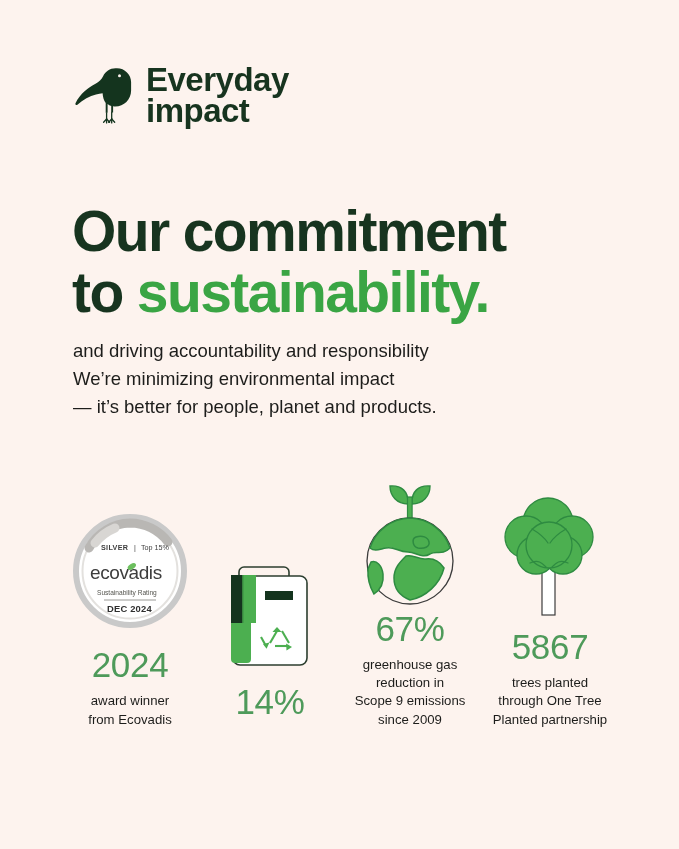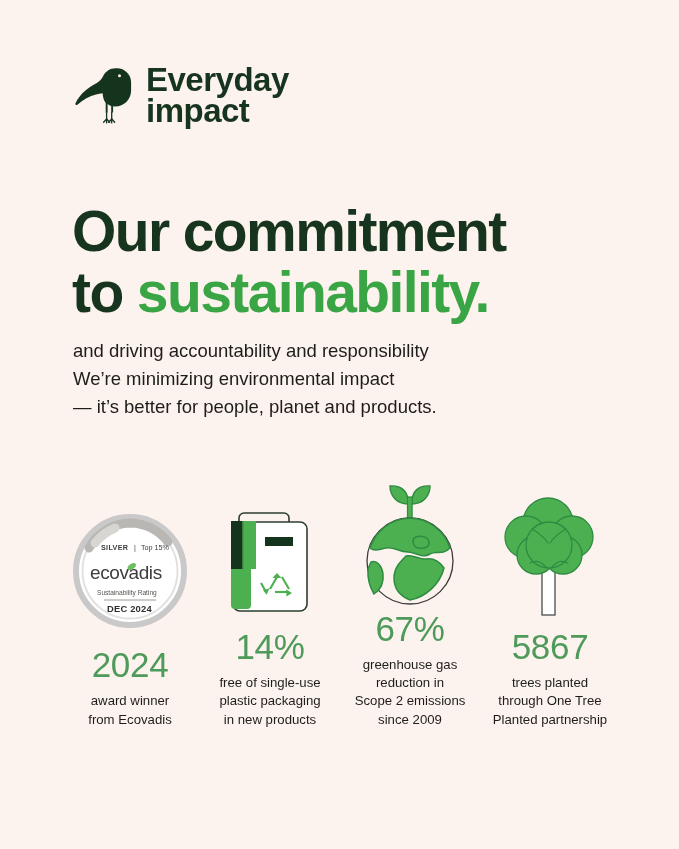--- a/index.html
+++ b/index.html
@@ -210,25 +210,20 @@
             <path d="M48 103 l-5 -9"></path>
           </g>
           <g fill="#4caf50">
             <path d="M59 84 l4.5 5 -9 0 z"></path>
             <path d="M74 104 l-5.5 3.4 -0.4 -6.8 z"></path>
             <path d="M45 101 l6.4 -1.4 -2.8 6.2 z"></path>
           </g>
         </svg>
       </div>
       <div class="stat-value">14%</div>
-      <div class="stat-caption">
-        <span>free of single-use</span>
-        <span>plastic packaging</span>
-        <span>in new products</span>
-      </div>
     </div>
 
     <div class="stat">
       <div class="stat-icon">
         <svg width="120" height="142" viewBox="0 0 120 142">
           <g fill="#4caf50" stroke="#2e8b41" stroke-width="1.4">
             <path d="M58 40 C47 40 40 32 40 22 C52 21 58 28 58 38 z"></path>
             <path d="M62 40 C73 40 80 32 80 22 C68 21 62 28 62 38 z"></path>
           </g>
           <rect x="57.5" y="33" width="4.6" height="28" fill="#4caf50" stroke="#2e8b41" stroke-width="1.2"></rect>
@@ -236,21 +231,21 @@
           <path d="M20 84 A43 43 0 0 1 60 54 A43 43 0 0 1 100 84 C92 92 86 86 80 90 C72 95 66 88 58 88 C48 88 44 82 36 84 C30 85 25 88 20 84 z" fill="#4caf50" stroke="#2e8b41" stroke-width="1.5"></path>
           <path d="M21 98 C27 96 32 102 33 110 C34 119 30 126 24 130 A43 43 0 0 1 18 105 z" fill="#4caf50" stroke="#2e8b41" stroke-width="1.5"></path>
           <path d="M56 92 C64 90 68 96 76 95 C84 94 90 98 94 104 C90 120 76 133 60 136 C50 132 44 124 44 114 C44 104 50 98 56 92 z" fill="#4caf50" stroke="#2e8b41" stroke-width="1.5"></path>
           <path d="M66 73 C72 71 78 73 79 78 C80 83 74 85 68 84 C63 83 61 75 66 73 z" fill="#4caf50" stroke="#2e8b41" stroke-width="1.5"></path>
         </svg>
       </div>
       <div class="stat-value">67%</div>
       <div class="stat-caption">
         <span>greenhouse gas</span>
         <span>reduction in</span>
-        <span>Scope 2 emissions</span>
+        <span>Scope 9 emissions</span>
         <span>since 2009</span>
       </div>
     </div>
 
     <div class="stat">
       <div class="stat-icon">
         <svg width="108" height="135" viewBox="0 0 108 135">
           <rect x="46" y="75" width="13" height="55" fill="#ffffff" stroke="#3c3c3c" stroke-width="1.2"></rect>
           <g fill="#4caf50" stroke="#2e8b41" stroke-width="1.3">
             <circle cx="52" cy="38" r="25"></circle>

